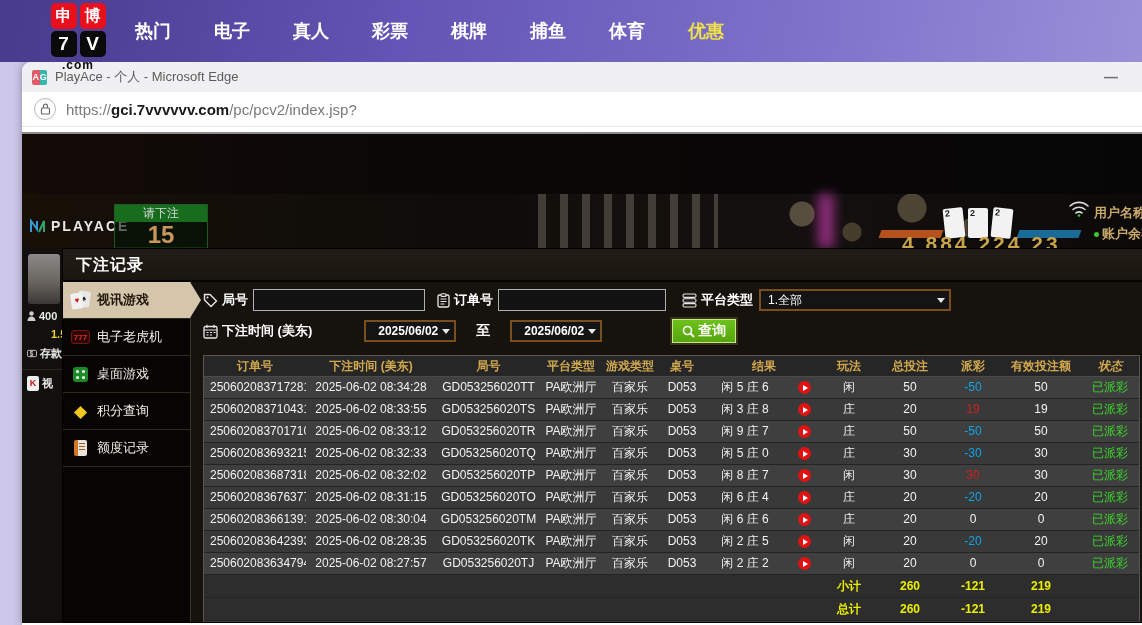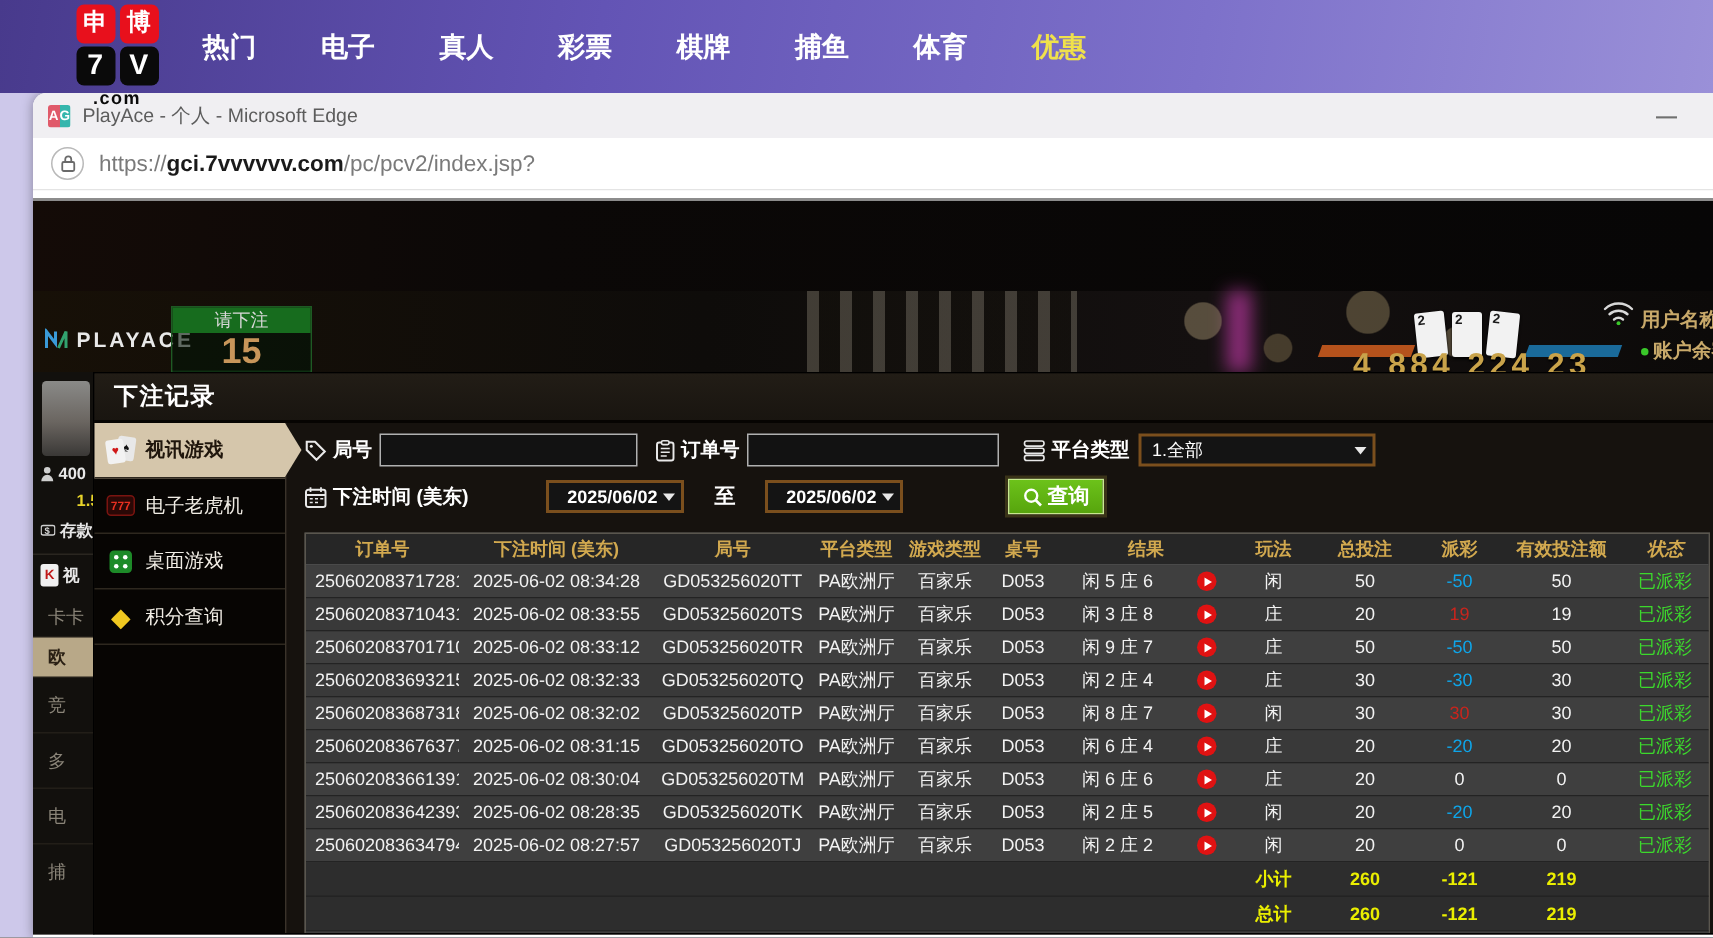--- a/index.html
+++ b/index.html
@@ -254,28 +254,20 @@
               <rect x="0.5" y="2" width="10" height="7" rx="1.5" fill="none" stroke="#cfcfcf"></rect>
               <text x="3" y="8" font-size="7" fill="#cfcfcf">$</text>
             </svg>
           <span>存款</span>
         </div>
         <div class="rail-sep"></div>
         <div class="rail-line">
           <span class="mini-card">K</span>
           <span>视</span>
         </div>
-        <div style="margin-top:7px;">
-          <div class="rail-item">卡卡</div>
-          <div class="rail-item active">欧</div>
-          <div class="rail-item" style="height:37px; line-height:37px;">竞</div>
-          <div class="rail-item" style="height:37px; line-height:37px;">多</div>
-          <div class="rail-item" style="height:37px; line-height:37px;">电</div>
-          <div class="rail-item" style="height:37px; line-height:37px; border-bottom:none;">捕</div>
-        </div>
       </div>
 
       <div class="modal">
         <div class="m-header">下注记录</div>
         <div class="m-body">
           <div class="m-side">
             <div class="side-item active">
               <span class="s-icon ic-cards">
                   <span class="c2">♠</span>
                   <span class="c1">♥</span>
@@ -290,20 +282,26 @@
             </div>
             <div class="side-item">
               <span class="s-icon">
                   <span class="ic-dice"></span>
                 </span>
               <span>桌面游戏</span>
             </div>
             <div class="side-item">
               <span class="s-icon ic-diamond">◆</span>
               <span>积分查询</span>
+            </div>
+            <div class="side-item">
+              <span class="s-icon">
+                  <span class="ic-doc"></span>
+                </span>
+              <span>额度记录</span>
             </div>
           </div>
 
           <div class="m-main">
 
             <div class="frow">
               <span class="flabel">
                 <svg width="15" height="15" viewBox="0 0 15 15">
                     <path d="M7 1.5 L13.5 8 L8 13.5 L1.5 7 V1.5 z" fill="none" stroke="#e8e8e8" stroke-width="1.4"></path>
                     <circle cx="4.5" cy="4.5" r="1" fill="#e8e8e8"></circle>
@@ -321,21 +319,21 @@
               </span>
               <input class="tinput" style="width: 168px;" value="">
               <span class="flabel" style="margin-left:16px;">
                 <svg width="15" height="15" viewBox="0 0 15 15">
                     <rect x="1" y="1" width="13" height="3.4" rx="1.5" fill="none" stroke="#e8e8e8" stroke-width="1.1"></rect>
                     <rect x="1" y="5.8" width="13" height="3.4" rx="1.5" fill="none" stroke="#e8e8e8" stroke-width="1.1"></rect>
                     <rect x="1" y="10.6" width="13" height="3.4" rx="1.5" fill="none" stroke="#e8e8e8" stroke-width="1.1"></rect>
                   </svg>
                 <span>平台类型</span>
               </span>
-              <div class="fsel" style="width:158px; margin-left:6px;">
+              <div class="fsel" style="width:192px; margin-left:6px;">
                 <span>1.全部</span><span class="caret"></span>
               </div>
             </div>
 
             <div class="frow frow2">
               <span class="flabel">
                 <svg width="15" height="15" viewBox="0 0 15 15">
                     <rect x="1" y="2.5" width="13" height="11.5" rx="1.5" fill="none" stroke="#e8e8e8" stroke-width="1.3"></rect>
                     <path d="M4 0.8 V4 M11 0.8 V4 M1 6 h13" stroke="#e8e8e8" stroke-width="1.2"></path>
                     <path d="M3.5 8.5 h2 M7 8.5 h2 M10.5 8.5 h2 M3.5 11 h2 M7 11 h2" stroke="#e8e8e8" stroke-width="1"></path>
@@ -418,21 +416,21 @@
                   <div class="cell" style="width: 80px;">50</div>
                   <div class="cell status-ok" style="width: 58px;">已派彩</div>
                 </div>
                 <div class="trow row-b">
                   <div class="cell l" style="width: 102px;">250602083693215</div>
                   <div class="cell" style="width: 130px;">2025-06-02 08:32:33</div>
                   <div class="cell" style="width: 105px;">GD053256020TQ</div>
                   <div class="cell" style="width: 60px;">PA欧洲厅</div>
                   <div class="cell" style="width: 58px;">百家乐</div>
                   <div class="cell" style="width: 46px;">D053</div>
-                  <div class="cell" style="width: 80px;">闲 2 庄 4</div>
+                  <div class="cell" style="width: 80px;">闲 5 庄 0</div>
                   <div class="cell" style="width: 38px;"><span class="playbtn"></span></div>
                   <div class="cell" style="width: 52px;">庄</div>
                   <div class="cell" style="width: 70px;">30</div>
                   <div class="cell pay-green" style="width: 56px;">-30</div>
                   <div class="cell" style="width: 80px;">30</div>
                   <div class="cell status-ok" style="width: 58px;">已派彩</div>
                 </div>
                 <div class="trow row-a">
                   <div class="cell l" style="width: 102px;">250602083687318</div>
                   <div class="cell" style="width: 130px;">2025-06-02 08:32:02</div>

